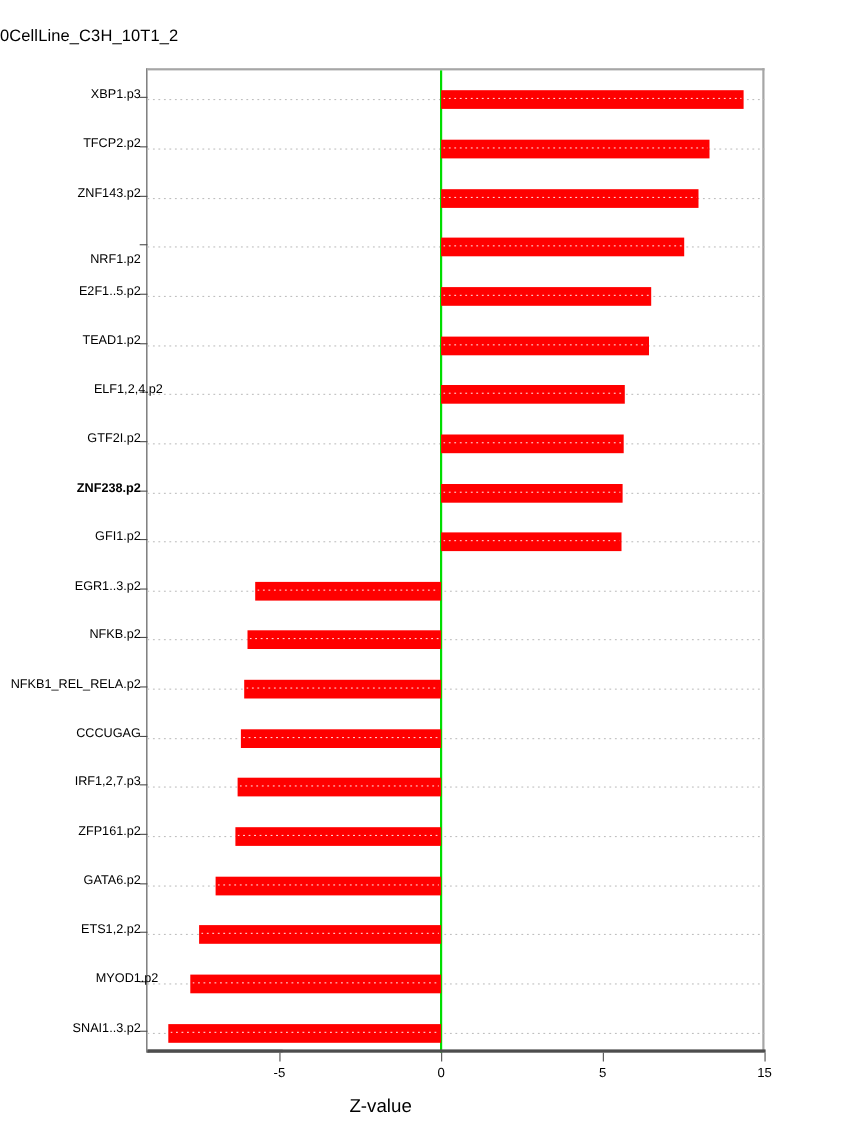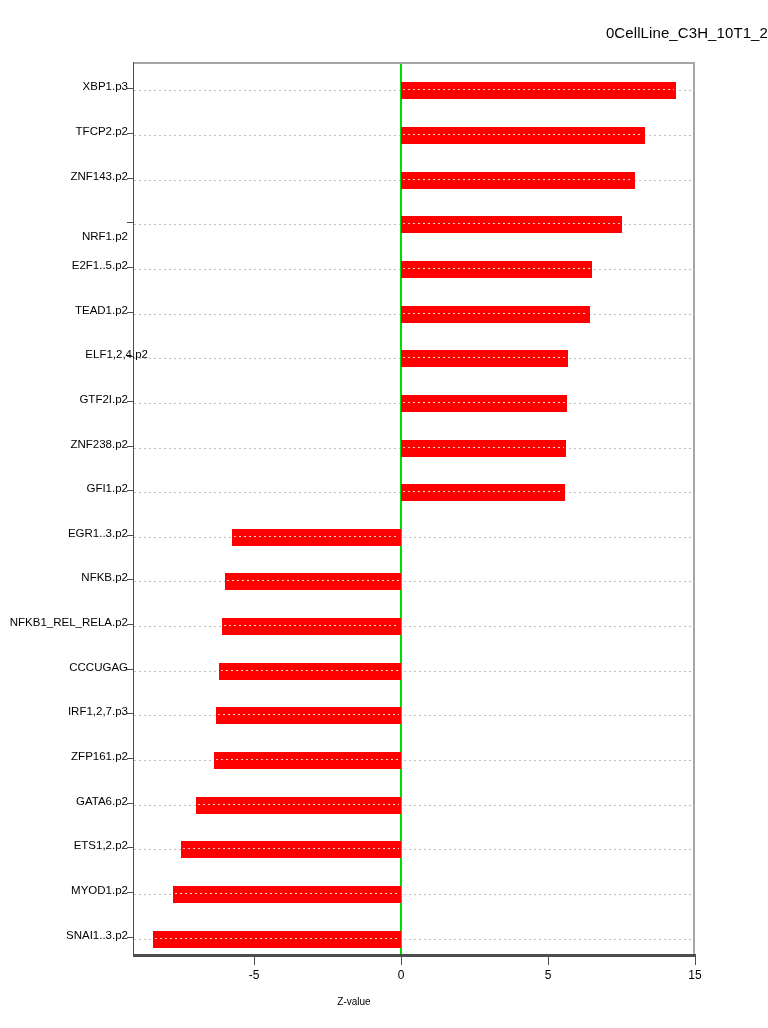--- a/index.html
+++ b/index.html
@@ -22,21 +22,21 @@
     width: 768px;
     height: 1028px;
   }
 
   
   #chart-title {
     position: absolute;
     left: 0;
     top: 24px;
     width: 768px;
-    text-align: right;
+    text-align: left;
     font-size: 15px;
     letter-spacing: 0.1px;
     color: #000;
   }
 
   
   #plot-area {
     position: absolute;
     left: 134px;
     top: 62px;
@@ -154,23 +154,22 @@
     transform: translateX(-50%);
     white-space: nowrap;
   }
 
   #xaxis-title {
     position: absolute;
     left: 0;
     top: 996px;
     width: 692px;
     text-align: center;
-    font-size: 10px;
+    font-size: 17px;
     color: #000;
-    margin-left: 8px;
   }
 </style>
 </head>
 <body>
 
 <div id="chart-root">
 
   <div id="chart-title">0CellLine_C3H_10T1_2</div>
 
   <div id="axis-left"></div>
@@ -287,31 +286,31 @@
     </div>
   <div id="ytick-labels">
       <div class="ytick-label" style="top: 80.325px;">XBP1.p3</div>
       <div class="ytick-label" style="top: 124.975px;">TFCP2.p2</div>
       <div class="ytick-label" style="top: 169.625px;">ZNF143.p2</div>
       <div class="ytick-label" style="top: 214.275px; margin-top: 16px;">NRF1.p2</div>
       <div class="ytick-label" style="top: 258.925px;">E2F1..5.p2</div>
       <div class="ytick-label" style="top: 303.575px;">TEAD1.p2</div>
       <div class="ytick-label" style="top: 348.225px; padding-left: 20px;">ELF1,2,4.p2</div>
       <div class="ytick-label" style="top: 392.875px;">GTF2I.p2</div>
-      <div class="ytick-label" style="top: 437.525px;">ZNF238.p2</div>
+      <div class="ytick-label" style="top: 437.525px; font-weight: bold;">ZNF238.p2</div>
       <div class="ytick-label" style="top: 482.175px;">GFI1.p2</div>
       <div class="ytick-label" style="top: 526.825px;">EGR1..3.p2</div>
       <div class="ytick-label" style="top: 571.475px;">NFKB.p2</div>
       <div class="ytick-label" style="top: 616.125px;">NFKB1_REL_RELA.p2</div>
       <div class="ytick-label" style="top: 660.775px;">CCCUGAG</div>
       <div class="ytick-label" style="top: 705.425px;">IRF1,2,7.p3</div>
       <div class="ytick-label" style="top: 750.075px;">ZFP161.p2</div>
       <div class="ytick-label" style="top: 794.725px;">GATA6.p2</div>
       <div class="ytick-label" style="top: 839.375px;">ETS1,2.p2</div>
-      <div class="ytick-label" style="top: 884.025px;">MYOD1.p2</div>
+      <div class="ytick-label" style="top: 884.025px; margin-left: 16px;">MYOD1.p2</div>
       <div class="ytick-label" style="top: 928.675px;">SNAI1..3.p2</div>
     </div>
 
   <div id="axis-bottom-light"></div>
   <div id="axis-bottom"></div>
 
   <div id="xtick-marks">
       <div class="xtick-mark" style="left: 254px;"></div>
       <div class="xtick-mark" style="left: 401px;"></div>
       <div class="xtick-mark" style="left: 548px;"></div>

